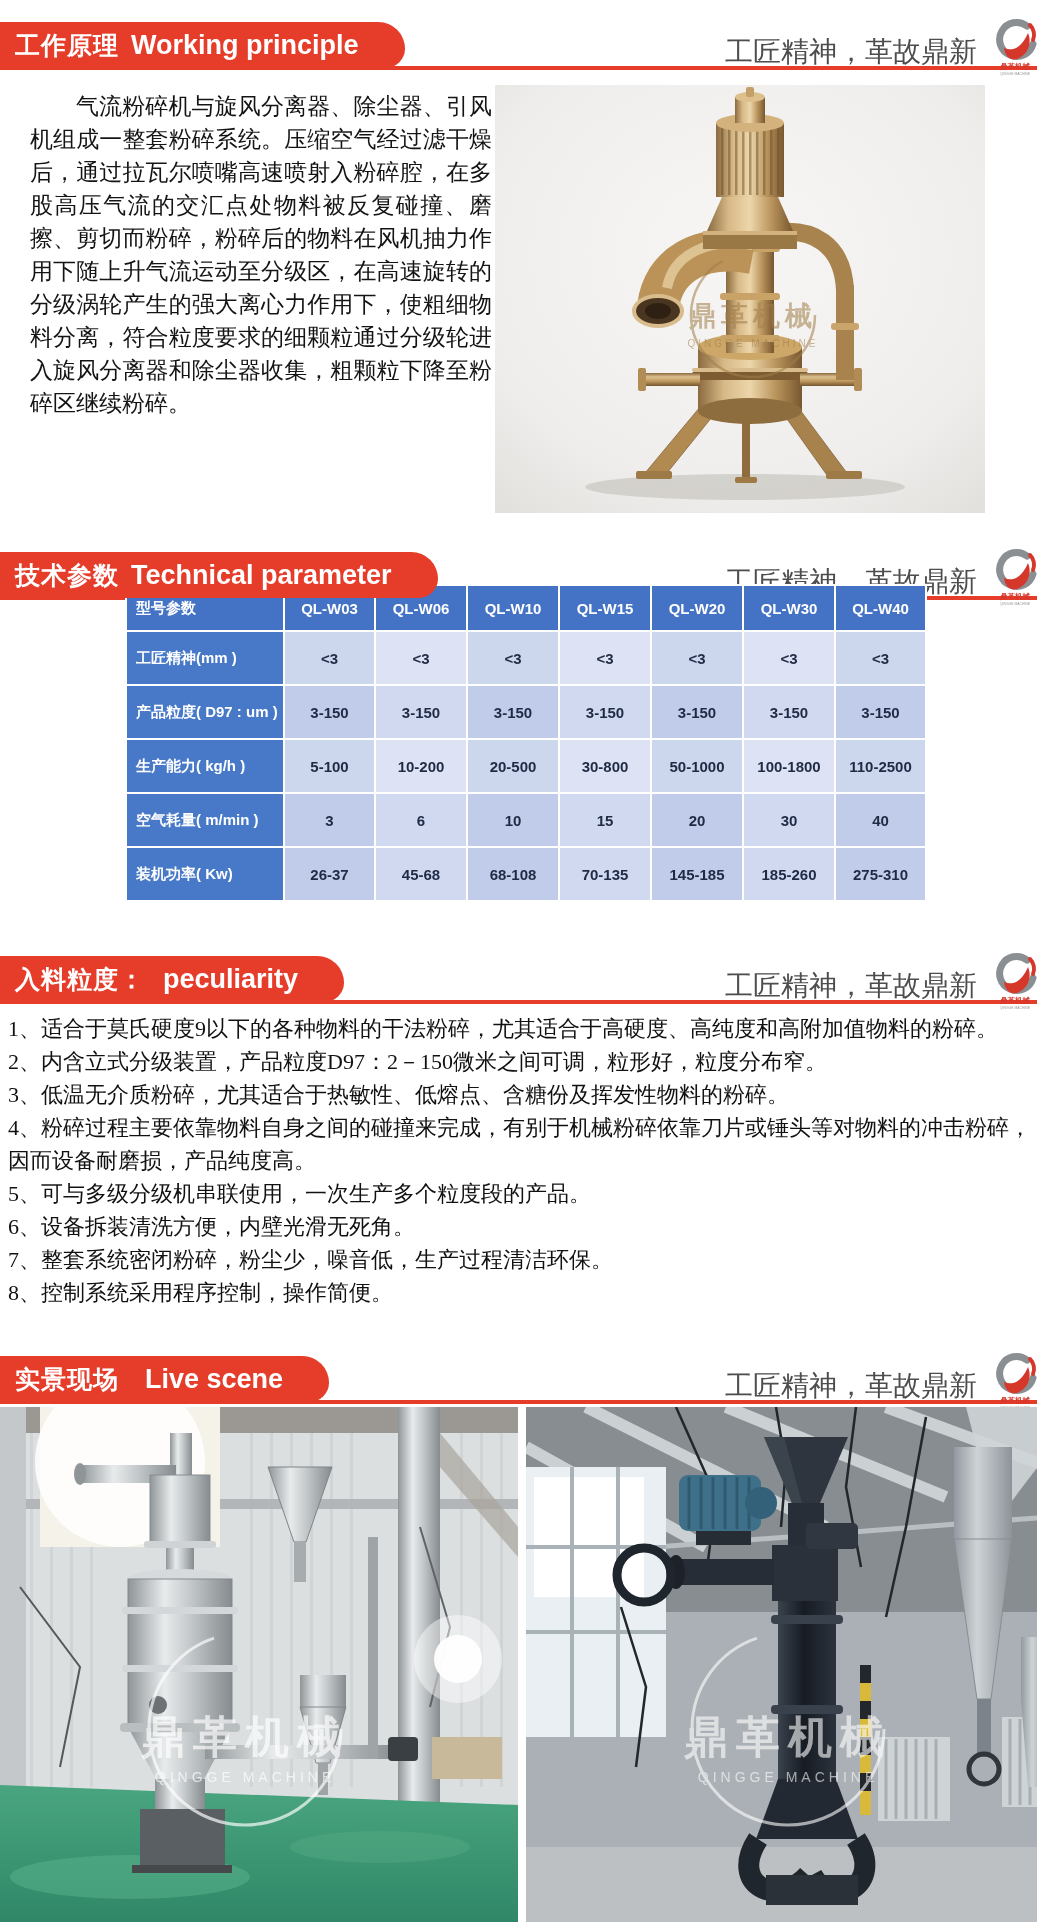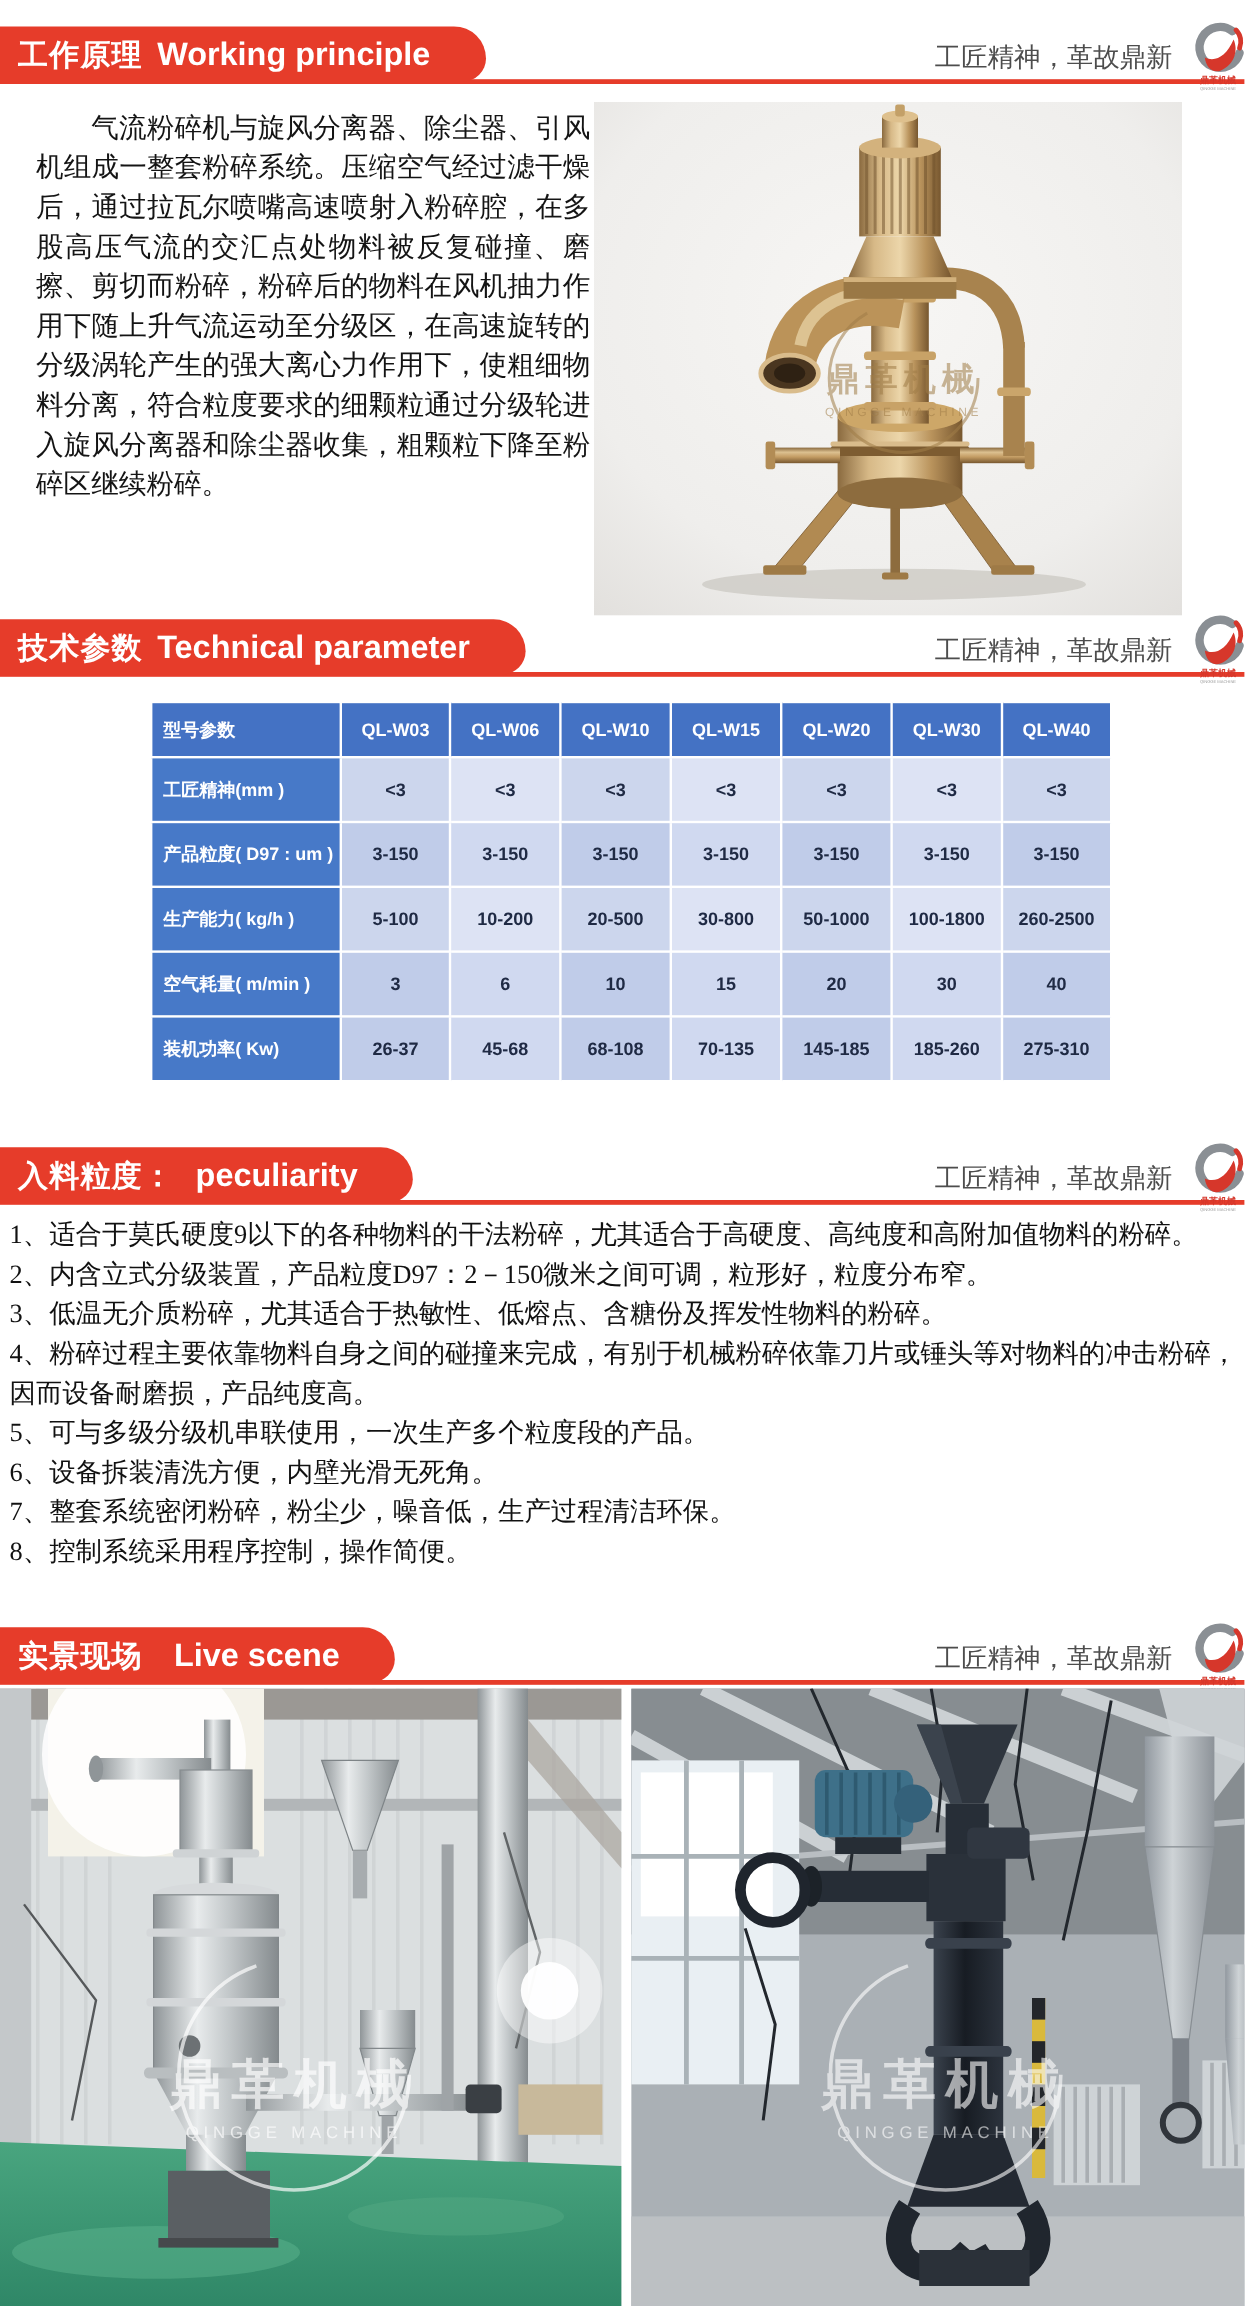--- a/index.html
+++ b/index.html
@@ -9,23 +9,23 @@
   
   .bar{position:absolute;left:0;width:1049px;height:48px;}
   .bar .redline{position:absolute;left:0;bottom:0;width:100%;height:4px;background:var(--red);}
   .ribbon{position:absolute;left:0;top:0;height:46px;background:var(--red);
           border-radius:0 36px 26px 0;display:flex;align-items:center;
           padding:0 46px 0 15px;z-index:2;white-space:nowrap;}
   .ribbon .cn{color:#fff;font-size:25px;font-weight:bold;letter-spacing:1px;}
   .ribbon .en{color:#fff;font-size:27px;font-weight:bold;margin-left:12px;}
   .ribbon .en.gap0{margin-left:18px;}
   .ribbon .en.gapL{margin-left:26px;}
-  .bar .slogan{position:absolute;right:72px;top:11px;font-size:22px;color:#4d4d4d;}
+  .bar .slogan{position:absolute;right:72px;top:11px;font-size:28px;color:#4d4d4d;}
   .bar .logo{position:absolute;right:8px;top:-4px;width:52px;height:58px;}
-  #bar1{top:22px}#bar2{top:516px}#bar3{top:956px}#bar4{top:1356px}
+  #bar1{top:22px}#bar2{top:552px}#bar3{top:956px}#bar4{top:1356px}
   
   .para{position:absolute;left:30px;top:90px;width:462px;
         font-family:"Liberation Serif","DejaVu Serif",serif;font-size:23px;line-height:33px;
         color:#141414;text-align:justify;text-indent:2em;}
   .product-shot{position:absolute;left:495px;top:85px;width:490px;height:428px;}
   
   .spec-table{position:absolute;left:125px;top:584px;width:800px;border-collapse:collapse;table-layout:fixed;}
   .spec-table td{border:2px solid #fff;text-align:center;font-size:15px;font-weight:bold;padding:0;}
   .spec-table thead td{background:var(--hblue);color:#fff;height:44px;}
   .spec-table td.rowlabel{background:var(--lblue);color:#fff;text-align:left;padding-left:9px;
@@ -224,21 +224,21 @@
           <td class="val c0 r1">3-150</td>
         </tr>
         <tr>
           <td class="rowlabel">生产能力( kg/h )</td>
           <td class="val c0 r0">5-100</td>
           <td class="val c1 r0">10-200</td>
           <td class="val c0 r0">20-500</td>
           <td class="val c1 r0">30-800</td>
           <td class="val c0 r0">50-1000</td>
           <td class="val c1 r0">100-1800</td>
-          <td class="val c0 r0">260-2500</td>
+          <td class="val c0 r0">110-2500</td>
         </tr>
         <tr>
           <td class="rowlabel">空气耗量( m/min )</td>
           <td class="val c0 r1">3</td>
           <td class="val c1 r1">6</td>
           <td class="val c0 r1">10</td>
           <td class="val c1 r1">15</td>
           <td class="val c0 r1">20</td>
           <td class="val c1 r1">30</td>
           <td class="val c0 r1">40</td>

